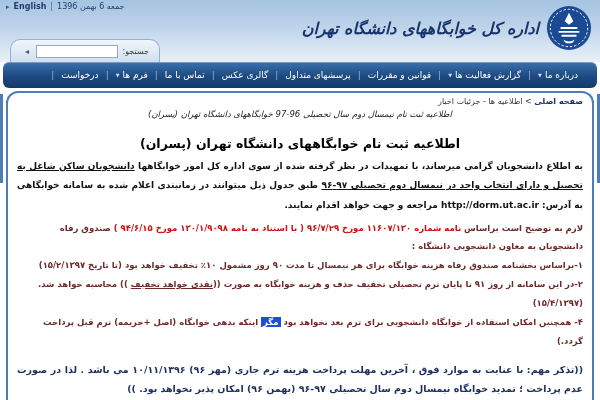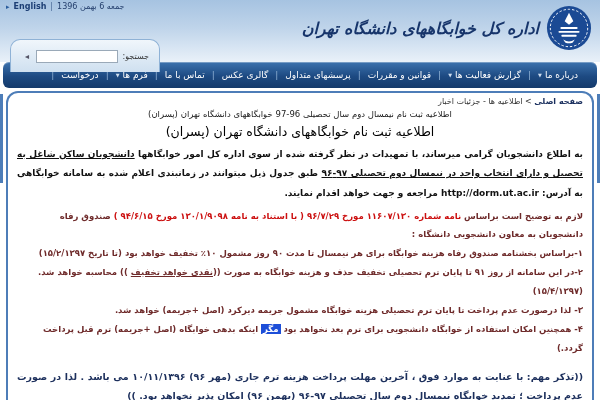--- a/index.html
+++ b/index.html
@@ -15,21 +15,21 @@
   .english-link { color: #1c3e74; text-decoration: none; font-weight: bold; cursor: pointer; }
   .topbar-sep { color: #4a6a96; }
   .topbar-date { color: #25406e; }
   .brand { position: absolute; top: 5px; right: 8px; display: flex; align-items: center;
     gap: 7px; direction: rtl; }
   .logo { width: 46px; height: 46px; display: block; }
   .site-title { font-size: 16px; font-weight: bold; font-style: italic; color: #17356b;
     letter-spacing: -0.5px; margin-left: 44px; }
 
   
-  .search-tab { position: absolute; left: 10px; top: 39px; width: 150px; height: 33px;
+  .search-tab { position: absolute; left: 10px; top: 39px; width: 150px; height: 23px;
     background: linear-gradient(180deg, #f0f6fb, #cfe0f0); border: 1px solid #8fb2d6;
     border-bottom: none; border-radius: 10px 10px 0 0; display: flex; align-items: center;
     direction: rtl; gap: 5px; padding: 0 10px; }
   .search-label { font-size: 8px; color: #333; white-space: nowrap; }
   .search-input { width: 82px; height: 13px; border: 1px solid #9aa9b8; font-size: 8px;
     background: #fff; }
   .search-btn { background: none; border: none; font-size: 7px; color: #556; cursor: pointer;
     padding: 0; }
 
   
@@ -44,25 +44,25 @@
 
   
   .content { position: relative; margin: 3px 6px 0 6px; height: 331px;
     border: 2px solid #4d7db8; border-bottom: none; border-radius: 12px 12px 0 0;
     background: #fff; padding: 4px 9px 0 9px; }
   .edge-bar { position: absolute; top: 94px; width: 3px; height: 89px; background: #4d7db8; }
   .edge-bar.left { left: 0; } .edge-bar.right { right: 0; }
 
   .breadcrumb { direction: rtl; text-align: right; font-size: 8px; color: #333; }
   .crumb-home { font-weight: bold; color: #1a2f5e; cursor: pointer; }
-  .subtitle { direction: rtl; text-align: center; font-size: 8.5px; color: #222; margin-top: 3px; }
+  .subtitle { direction: rtl; text-align: center; font-size: 8.5px; color: #222; margin-top: 3px; font-style: italic; }
   .bismillah { direction: rtl; text-align: center; font-size: 8px; font-weight: bold;
     color: #111; margin-top: 2px; }
-  .article-title { direction: rtl; text-align: center; font-size: 12.5px; font-weight: normal;
-    color: #000; margin-top: 5px; }
+  .article-title { direction: rtl; text-align: center; font-size: 12.5px; font-weight: bold;
+    color: #000; margin-top: 17px; }
 
   .intro { direction: rtl; text-align: justify; font-size: 9px; font-weight: bold; color: #111;
     line-height: 2.15; margin-top: 6px; }
   .u { text-decoration: underline; }
   .dorm-link { color: #111; text-decoration: none; font-weight: bold; cursor: pointer;
     unicode-bidi: embed; direction: ltr; }
 
   .basis { direction: rtl; text-align: right; font-size: 8.5px; font-weight: bold;
     color: #6e2a2a; line-height: 2.1; margin-top: 5px; }
   .red { color: #cc1111; }
@@ -164,21 +164,20 @@
   <div class="basis">
     <span>لازم به توضیح است براساس </span><span class="red">نامه شماره ۱۱۶۰۷/۱۳۰ مورخ ۹۶/۷/۲۹</span><span class="red"> ( با استناد به نامه ۱۳۰/۱/۹۰۹۸ مورخ ۹۴/۶/۱۵ ) </span><span>صندوق رفاه دانشجویان به معاون دانشجویی دانشگاه :</span>
   </div>
 
   <div class="item">۱-براساس بخشنامه صندوق رفاه هزینه خوابگاه برای هر نیمسال تا مدت ۹۰ روز مشمول ۱۰٪ تخفیف خواهد بود (تا تاریخ ۱۵/۲/۱۳۹۷)</div>
 
   <div class="item">
     <span>۲-در این سامانه از روز ۹۱ تا پایان ترم تحصیلی تخفیف حذف و هزینه خوابگاه به صورت ((</span><span class="u">نقدی خواهد تخفیف</span><span> )) محاسبه خواهد شد.(۱۵/۴/۱۳۹۷)</span>
   </div>
 
-  <div class="item">۳- لذا درصورت عدم پرداخت تا پایان ترم تحصیلی هزینه خوابگاه مشمول جریمه دیرکرد (اصل +جریمه) خواهد شد.</div>
 
   <div class="item">
     <span>۴- همچنین امکان استفاده از خوابگاه دانشجویی برای ترم بعد نخواهد بود </span><span class="megar">مگر</span><span> اینکه بدهی خوابگاه (اصل +جریمه) ترم قبل پرداخت گردد.)</span>
   </div>
 
   <div class="important">((تذکر مهم: با عنایت به موارد فوق ، آخرین مهلت پرداخت هزینه ترم جاری (مهر ۹۶) ۱۰/۱۱/۱۳۹۶ می باشد . لذا در صورت عدم پرداخت ؛ تمدید خوابگاه نیمسال دوم سال تحصیلی ۹۷-۹۶ (بهمن ۹۶) امکان پذیر نخواهد بود. ))</div>
 
 </div>
 
 </body></html>

